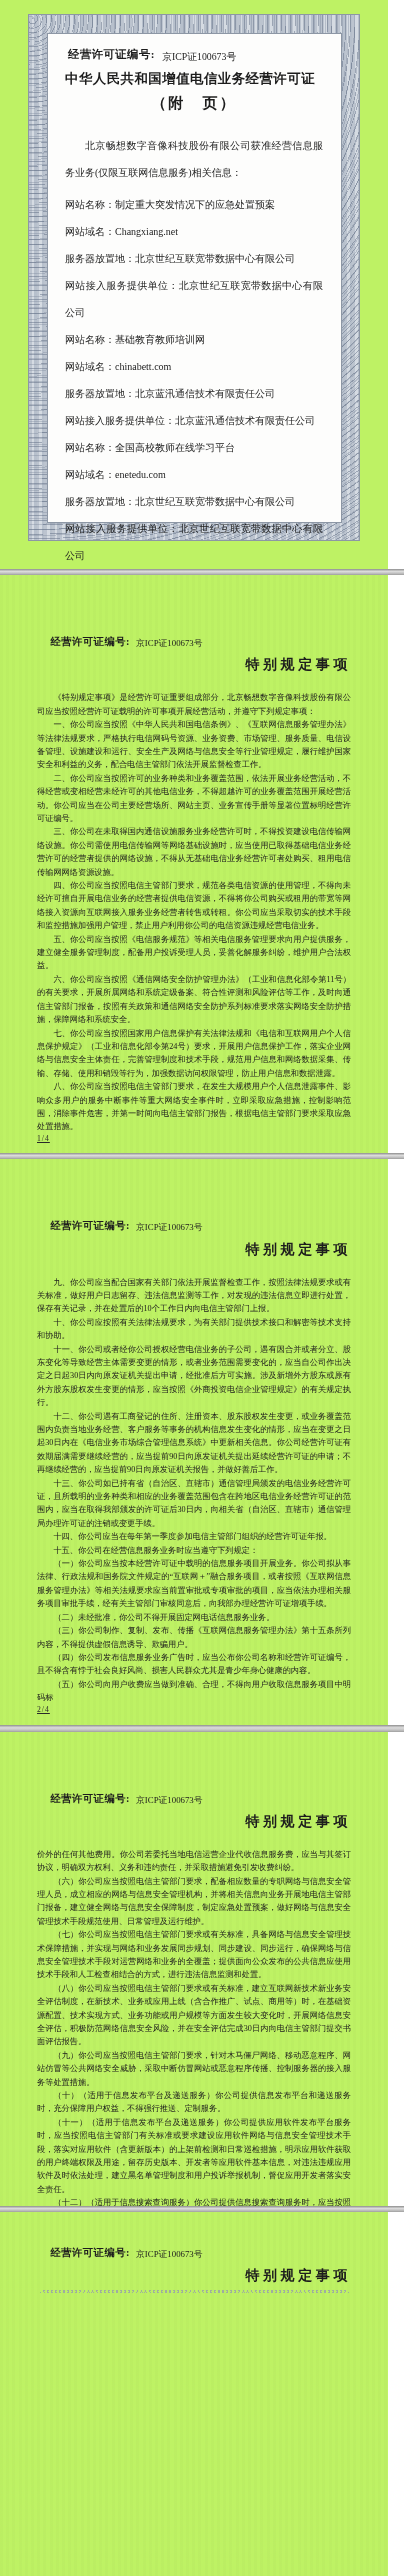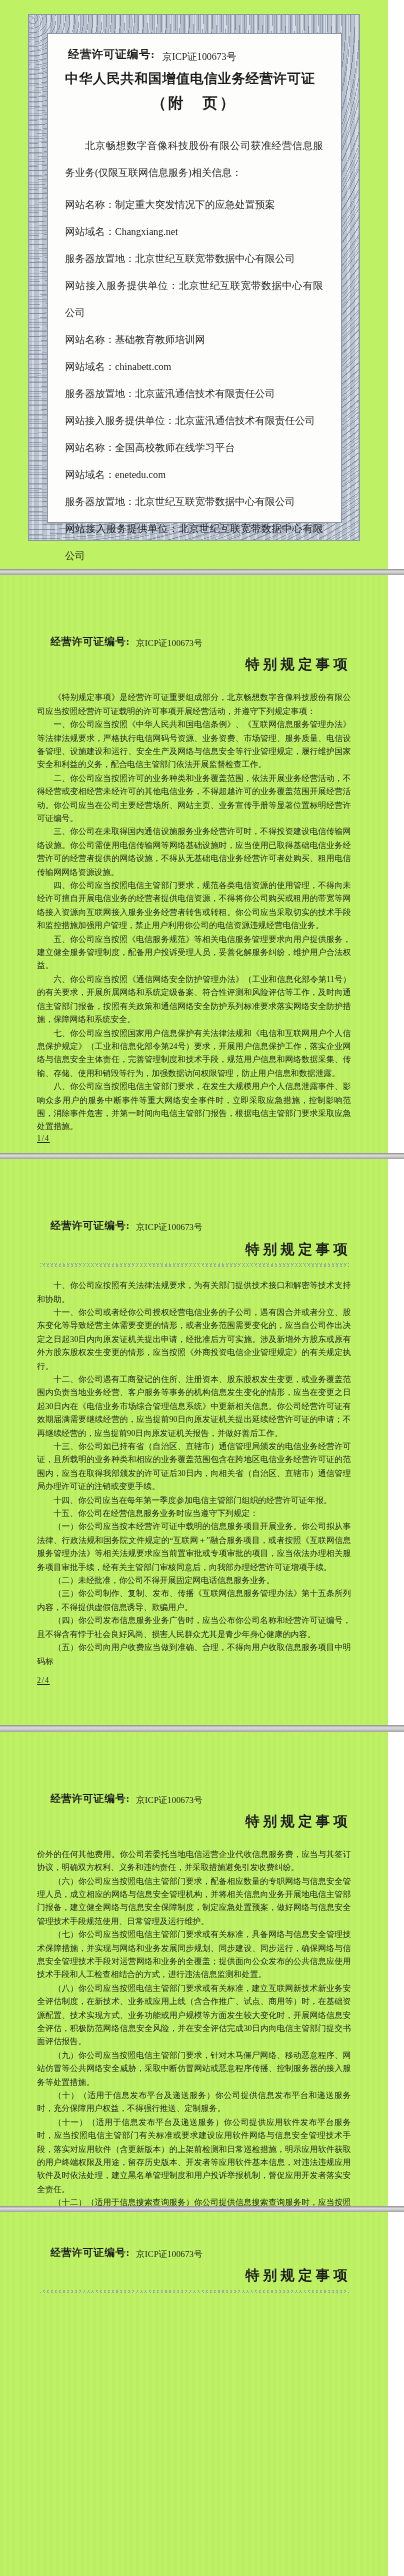--- a/index.html
+++ b/index.html
@@ -116,20 +116,21 @@
   <div class="separator"></div>
 
   <section class="page prov" id="p3">
     <div class="phead">
       <span class="lbl">经营许可证编号:</span>
       <span class="num">京ICP证100673号</span>
     </div>
     <h2 class="ptitle">特别规定事项</h2>
     <div class="wavy"></div>
     <div class="pbody">
+        <p>九、你公司应当配合国家有关部门依法开展监督检查工作，按照法律法规要求或有关标准，做好用户日志留存、违法信息监测等工作，对发现的违法信息立即进行处置，保存有关记录，并在处置后的10个工作日内向电信主管部门上报。</p>
         <p>十、你公司应按照有关法律法规要求，为有关部门提供技术接口和解密等技术支持和协助。</p>
         <p>十一、你公司或者经你公司授权经营电信业务的子公司，遇有因合并或者分立、股东变化等导致经营主体需要变更的情形，或者业务范围需要变化的，应当自公司作出决定之日起30日内向原发证机关提出申请，经批准后方可实施。涉及新增外方股东或原有外方股东股权发生变更的情形，应当按照《外商投资电信企业管理规定》的有关规定执行。</p>
         <p>十二、你公司遇有工商登记的住所、注册资本、股东股权发生变更，或业务覆盖范围内负责当地业务经营、客户服务等事务的机构信息发生变化的情形，应当在变更之日起30日内在《电信业务市场综合管理信息系统》中更新相关信息。你公司经营许可证有效期届满需要继续经营的，应当提前90日向原发证机关提出延续经营许可证的申请；不再继续经营的，应当提前90日向原发证机关报告，并做好善后工作。</p>
         <p>十三、你公司如已持有省（自治区、直辖市）通信管理局颁发的电信业务经营许可证，且所载明的业务种类和相应的业务覆盖范围包含在跨地区电信业务经营许可证的范围内，应当在取得我部颁发的许可证后30日内，向相关省（自治区、直辖市）通信管理局办理许可证的注销或变更手续。</p>
         <p>十四、你公司应当在每年第一季度参加电信主管部门组织的经营许可证年报。</p>
         <p>十五、你公司在经营信息服务业务时应当遵守下列规定：</p>
         <p>（一）你公司应当按本经营许可证中载明的信息服务项目开展业务。你公司拟从事法律、行政法规和国务院文件规定的“互联网＋”融合服务项目，或者按照《互联网信息服务管理办法》等相关法规要求应当前置审批或专项审批的项目，应当依法办理相关服务项目审批手续，经有关主管部门审核同意后，向我部办理经营许可证增项手续。</p>
         <p>（二）未经批准，你公司不得开展固定网电话信息服务业务。</p>
         <p>（三）你公司制作、复制、发布、传播《互联网信息服务管理办法》第十五条所列内容，不得提供虚假信息诱导、欺骗用户。</p>
         <p>（四）你公司发布信息服务业务广告时，应当公布你公司名称和经营许可证编号，且不得含有悖于社会良好风尚、损害人民群众尤其是青少年身心健康的内容。</p>

